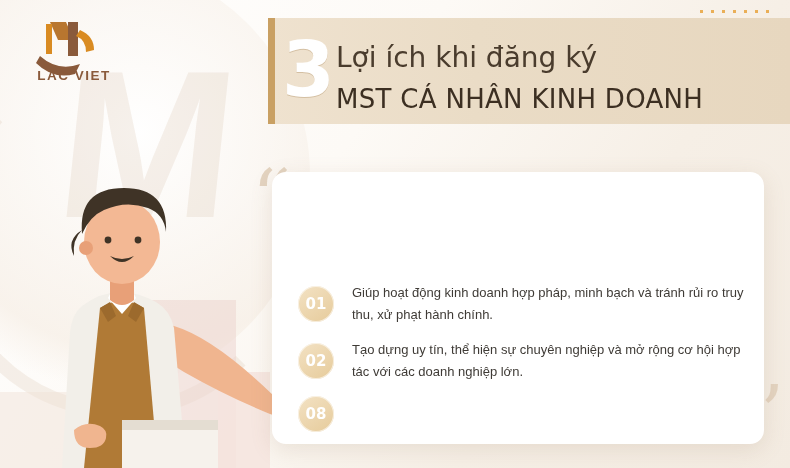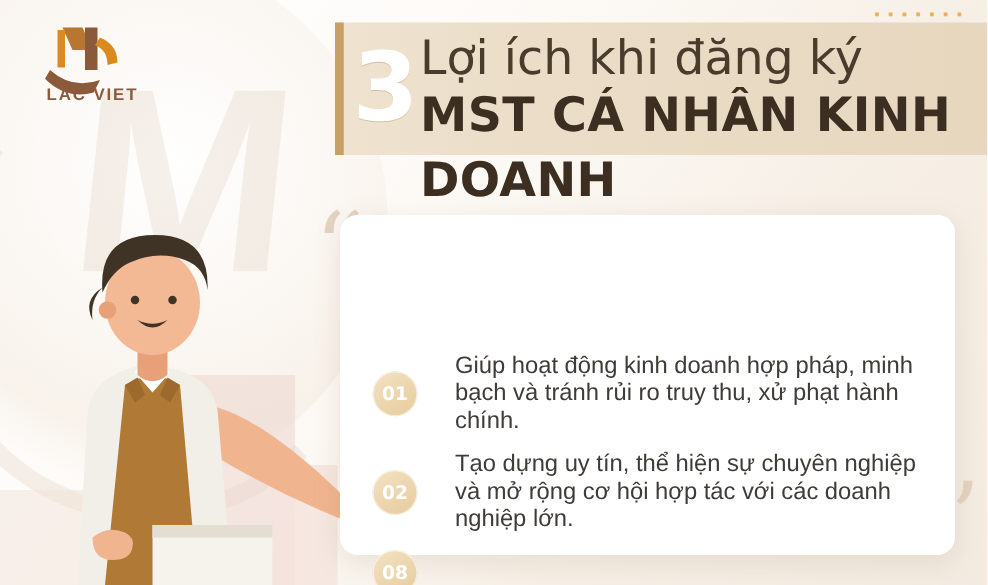--- a/index.html
+++ b/index.html
@@ -148,30 +148,31 @@
     text-shadow: 0 1px 0 rgba(180,150,110,0.45);
     font-family: "DejaVu Sans", sans-serif;
   }
   .title-lines {
     position: absolute;
     left: 336px;
     top: 26px;
     width: 450px;
   }
   .title-line-1 {
-    font-size: 38px;
+    font-size: 28px;
     color: #4a3c2d;
     line-height: 40px;
     font-family: "DejaVu Sans", sans-serif;
+    margin-top: 12px;
   }
   .title-line-2 {
-    font-size: 38px;
-    font-weight: bold;
+    font-size: 26px;
+    font-weight: normal;
     color: #3c2f22;
-    line-height: 52px;
+    line-height: 42px;
     letter-spacing: 0.3px;
     font-family: "DejaVu Sans", sans-serif;
   }
 
   
   .person {
     position: absolute;
     left: 30px;
     top: 130px;
     width: 320px;
@@ -243,22 +244,22 @@
     color: #ffffff;
     font-size: 15px;
     font-weight: bold;
     display: flex;
     align-items: center;
     justify-content: center;
     box-shadow: inset 0 0 0 1px rgba(255,255,255,0.6);
     font-family: "DejaVu Sans", sans-serif;
   }
   .item-text {
-    margin-left: 30px;
-    font-size: 19px;
+    margin-left: 18px;
+    font-size: 13px;
     line-height: 22px;
     color: #3f3b36;
     padding-top: 0px;
   }
 </style>
 </head>
 <body>
 
 <div class="canvas">
 

